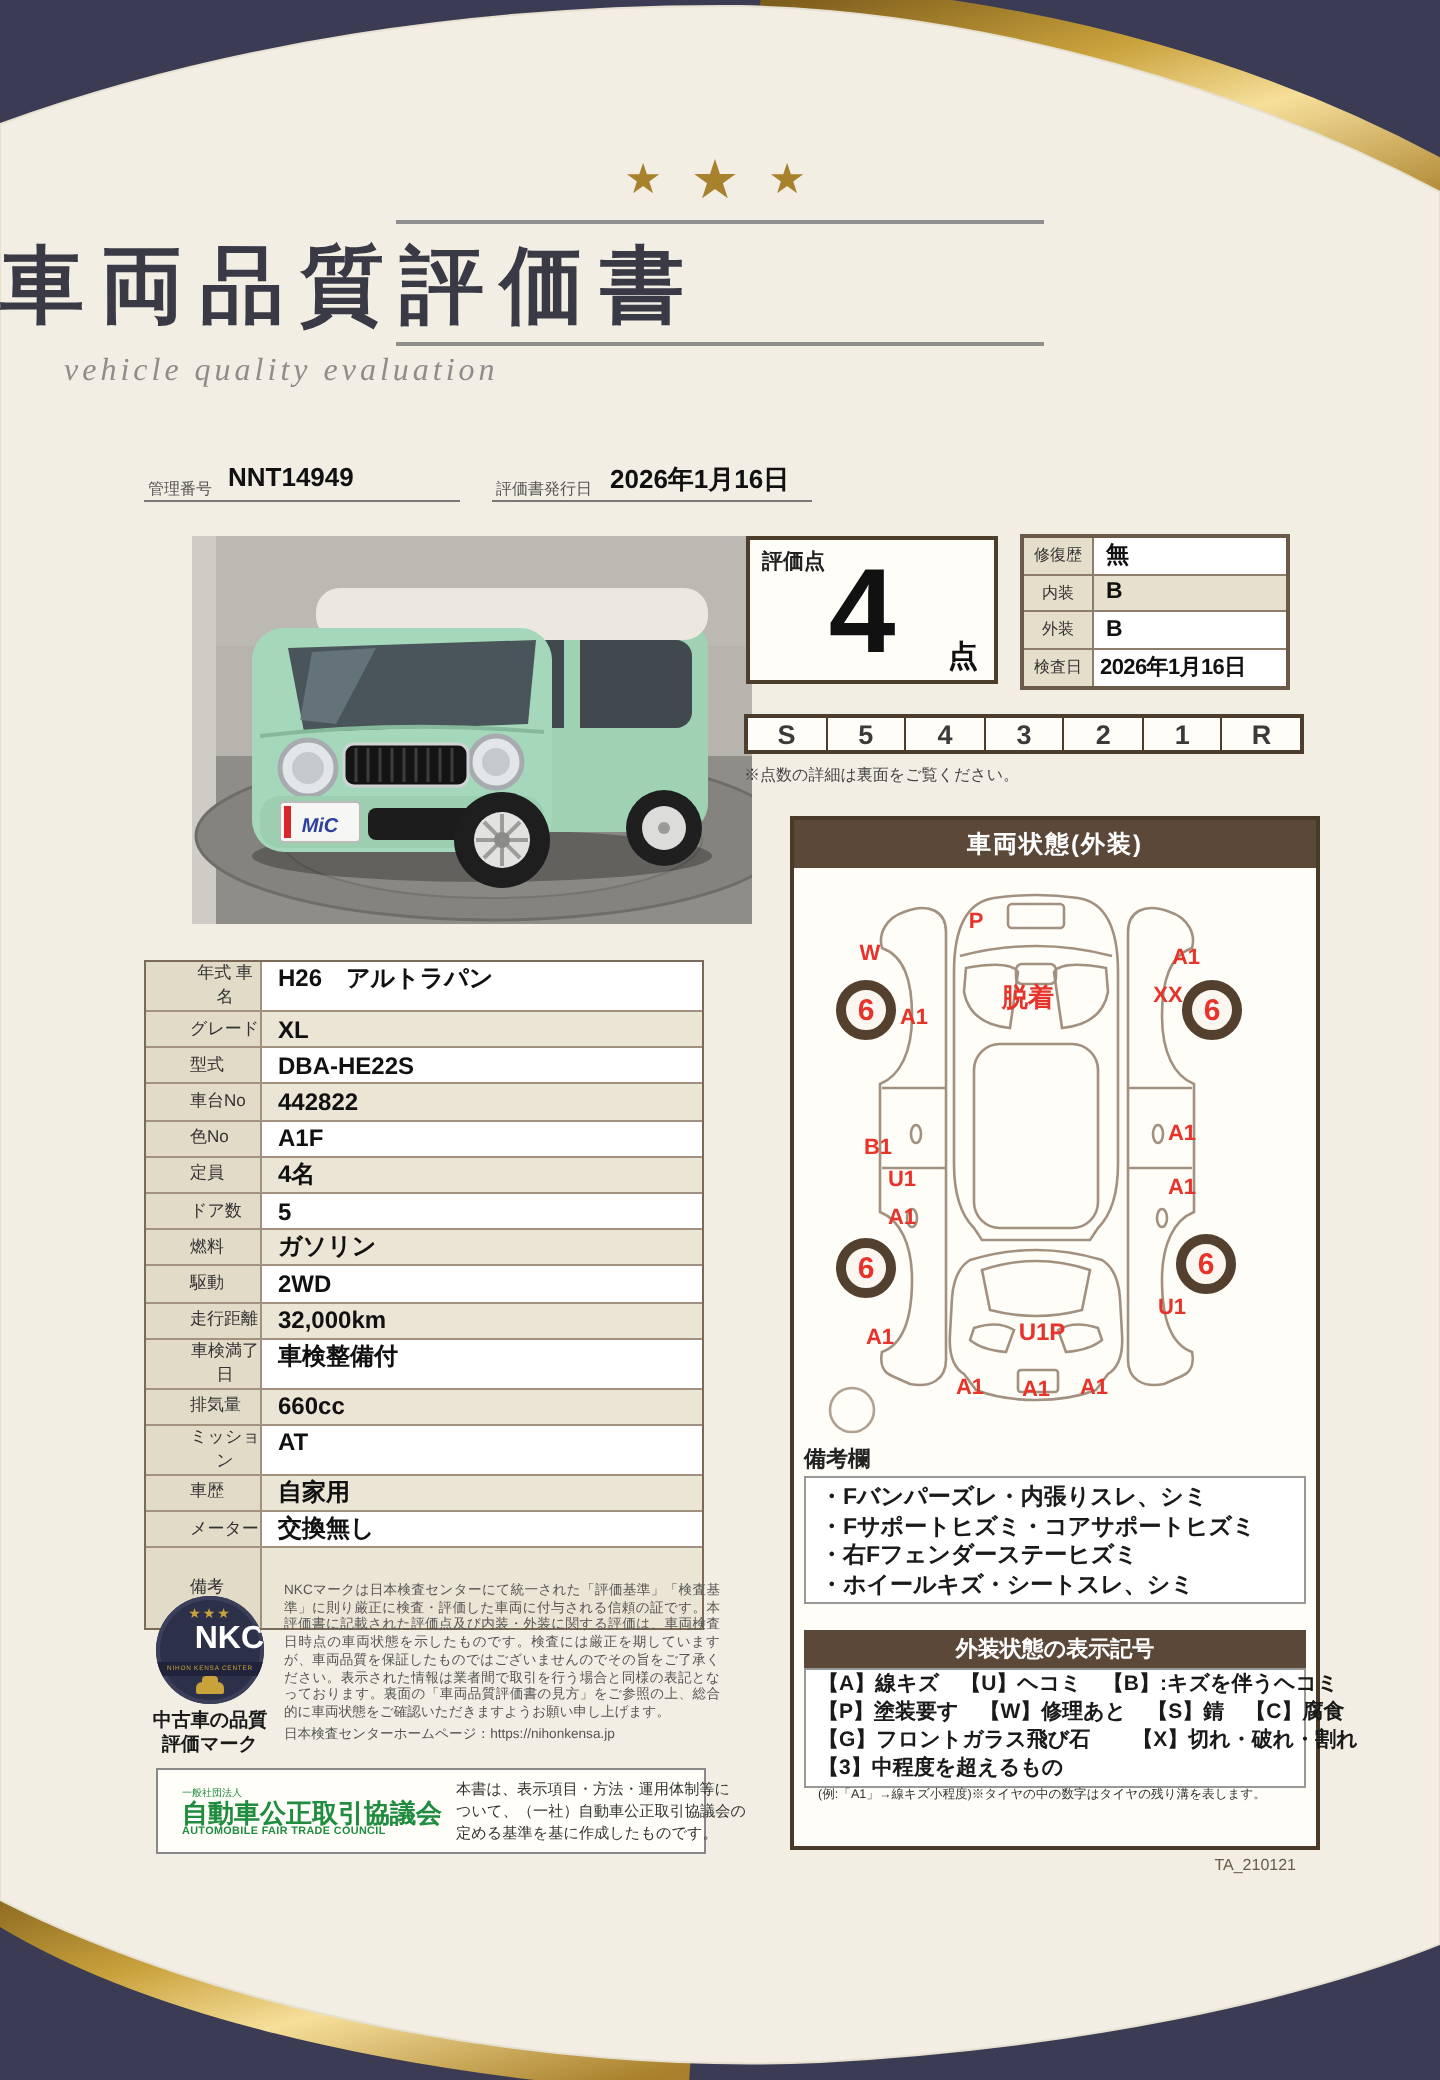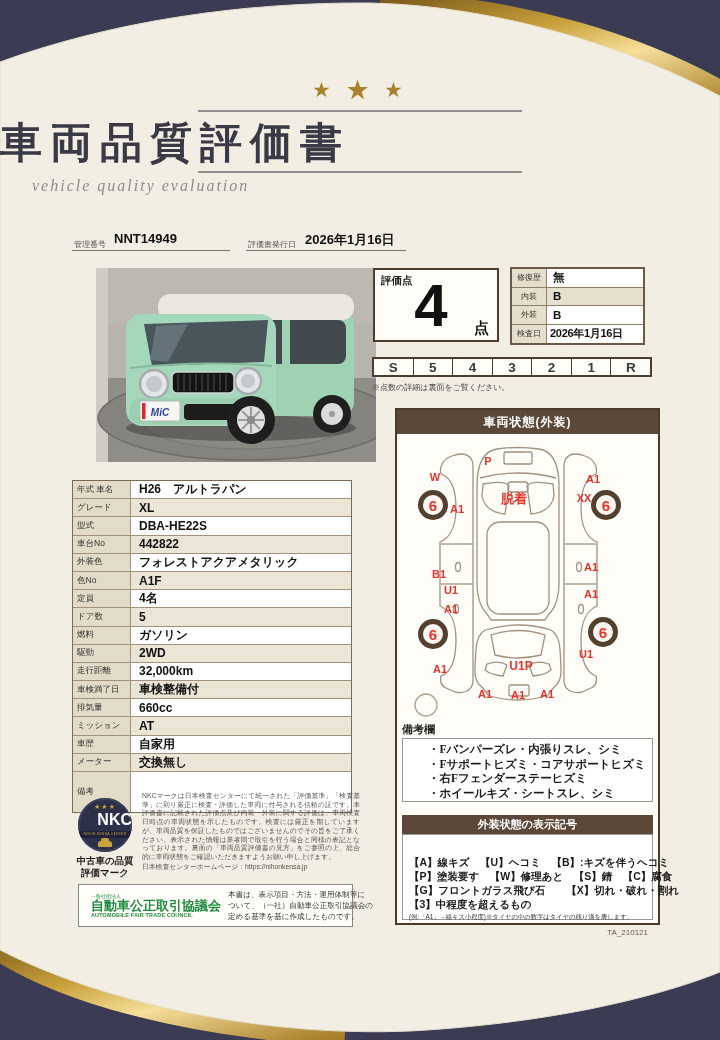--- a/index.html
+++ b/index.html
@@ -48,42 +48,42 @@
   
   #scalebar { left:372px; top:357px; width:280px; height:20px; display:flex; border:2px solid #4d3d2d; background:#fffdf7; }
   #scalebar .cell { flex:1; display:flex; align-items:center; justify-content:center; font-size:13.5px; font-weight:bold; color:#3a3a3a; border-right:1.5px solid #4d3d2d; }
   #scalebar .cell:last-child { border-right:none; }
   #scalenote { left:372px; top:382px; font-size:8px; color:#444; }
 
   
   #spectable { left:72px; top:480px; width:280px; border:1.5px solid #7a6a57; background:#fff; }
   .spec-row { display:flex; border-bottom:1px solid #a1917e; }
   .spec-row:last-child { border-bottom:none; }
-  .spec-row .lab { width:58px; background:#e2dbc8; font-size:8.5px; color:#333; padding-left:4px; display:flex; align-items:center; border-right:1px solid #a1917e; }
+  .spec-row .lab { width:58px; background:#e2dbc8; font-size:8.5px; color:#333; padding-left:22px; display:flex; align-items:center; border-right:1px solid #a1917e;text-align:center; }
   .spec-row .val { flex:1; font-size:12px; font-weight:bold; color:#111; padding-left:8px; display:flex; align-items:center; height:17.2px; white-space:nowrap; }
   .spec-row:nth-child(even) .val { background:#ebe5d5; }
   .spec-row.tall .val { height:40px; }
 
   
   #panel { left:395px; top:408px; width:265px; height:517px; border:2px solid #4a3a28; background:#fffdf8; }
   #panel-header { position:absolute; left:0; top:0; width:261px; height:24px; background:#5c4839; color:#fff;
                   font-size:12px; font-weight:bold; display:flex; align-items:center; justify-content:center; letter-spacing:1px; }
   #diagram-svg, #diagram-labels { position:absolute; left:0; top:24px; width:261px; height:286px; }
   .dlabel { position:absolute; transform:translate(-50%,-50%); color:#e8332a; font-weight:bold; font-size:11px; white-space:nowrap; }
   .dlabel.s13 { font-size:13px; } .dlabel.s12 { font-size:12px; }
   .wheel { position:absolute; width:30px; height:30px; border-radius:50%; border:5.5px solid #53402e; background:#fbf7f0;
            display:flex; align-items:center; justify-content:center; color:#e8332a; font-weight:bold; font-size:15px; }
 
   .remarks-title { position:absolute; left:5px; top:312px; font-size:11px; font-weight:bold; color:#222; }
-  #remarks-box { position:absolute; left:5px; top:328px; width:251px; height:64px; border:1px solid #999; background:#fff; padding:3px 25px;font-family:Liberation Serif, serif; }
+  #remarks-box { position:absolute; left:5px; top:328px; width:251px; height:64px; border:1px solid #999; background:#fff; padding:3px 7px; }
   #remarks-box .line { font-size:11.5px; font-weight:bold; color:#1a1a1a; line-height:14.5px; white-space:nowrap; }
 
   #legend-header { position:absolute; left:5px; top:405px; width:251px; height:19px; background:#5c4839; color:#fff;
                    font-size:11px; font-weight:bold; display:flex; align-items:center; justify-content:center; }
-  #legend-box { position:absolute; left:5px; top:424px; width:251px; height:86px; border:1px solid #999; background:#fff; padding:20px 6px; }
+  #legend-box { position:absolute; left:5px; top:424px; width:251px; height:60px; border:1px solid #999; background:#fff; padding:0 6px; }
   #legend-box .line { font-size:10.5px; font-weight:bold; color:#1a1a1a; line-height:14px; white-space:nowrap; }
   #legend-note { font-size:6.3px; color:#333; margin-top:2px; white-space:nowrap; }
 
   #ta-code { left:558px; top:928px; width:90px; text-align:right; font-size:8px; color:#6a5a4a; }
 
   
   #nkc-logo { left:78px; top:798px; width:54px; height:54px; border-radius:50%; background:#2d3049; box-shadow:inset 0 0 0 2px #3c3f5c; overflow:hidden; }
   #nkc-logo .lstars { position:absolute; left:0; top:5px; width:54px; text-align:center; color:#c9a23c; font-size:7px; letter-spacing:1px; }
   #nkc-logo .lname { position:absolute; left:0; top:13px; width:54px; text-align:right; color:#fff; font-weight:bold; font-size:16px; }
   #nkc-logo .lband { position:absolute; left:0; top:33px; width:54px; height:7px; background:#20233a; color:#c9a23c; font-size:3.2px; text-align:center; line-height:7px; letter-spacing:0.4px; }
@@ -241,24 +241,20 @@
     </div>
     <div class="spec-row">
       <div class="lab">型式</div>
       <div class="val">DBA-HE22S</div>
     </div>
     <div class="spec-row">
       <div class="lab">車台No</div>
       <div class="val">442822</div>
     </div>
     <div class="spec-row">
-      <div class="lab">外装色</div>
-      <div class="val">フォレストアクアメタリック</div>
-    </div>
-    <div class="spec-row">
       <div class="lab">色No</div>
       <div class="val">A1F</div>
     </div>
     <div class="spec-row">
       <div class="lab">定員</div>
       <div class="val">4名</div>
     </div>
     <div class="spec-row">
       <div class="lab">ドア数</div>
       <div class="val">5</div>

